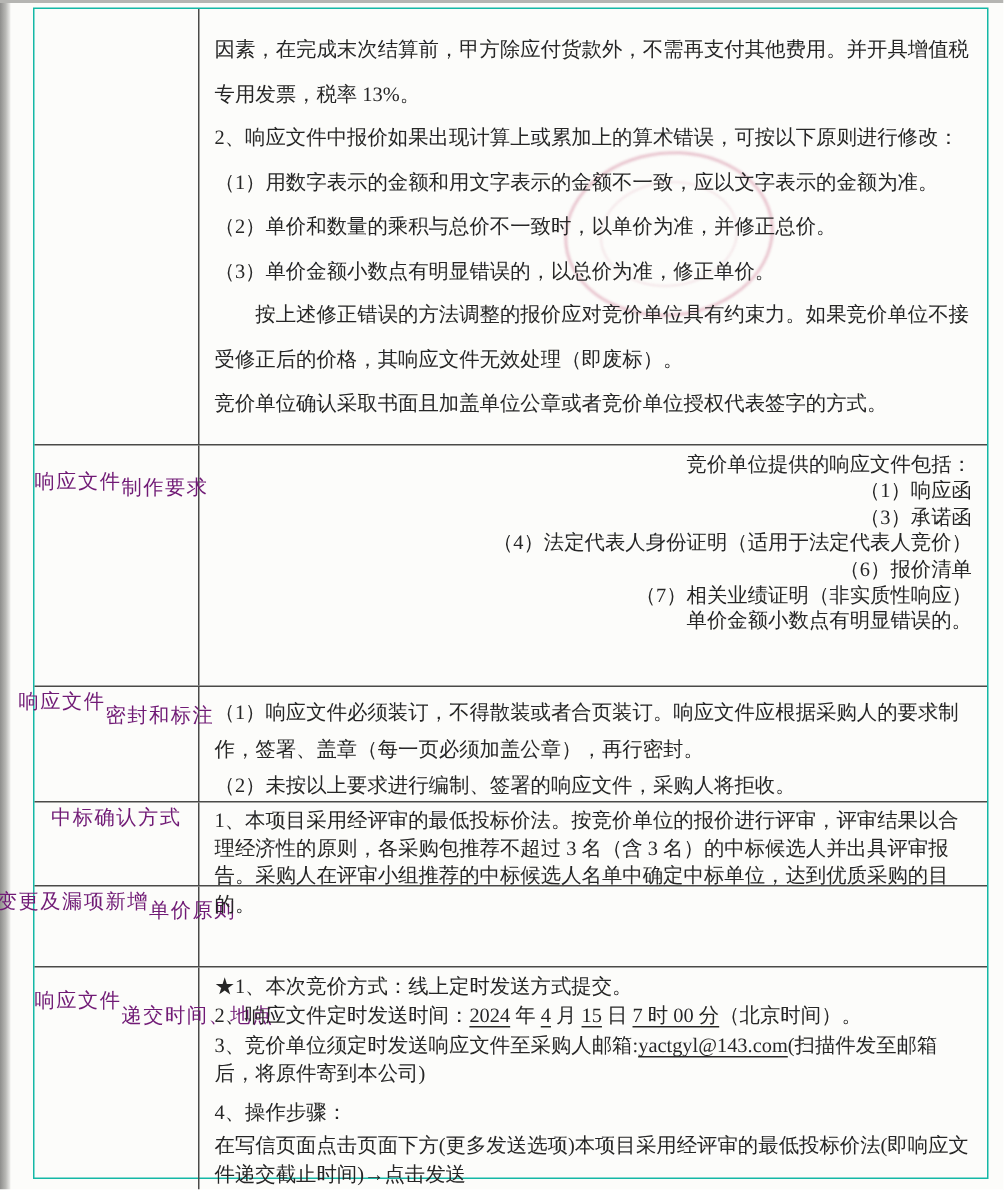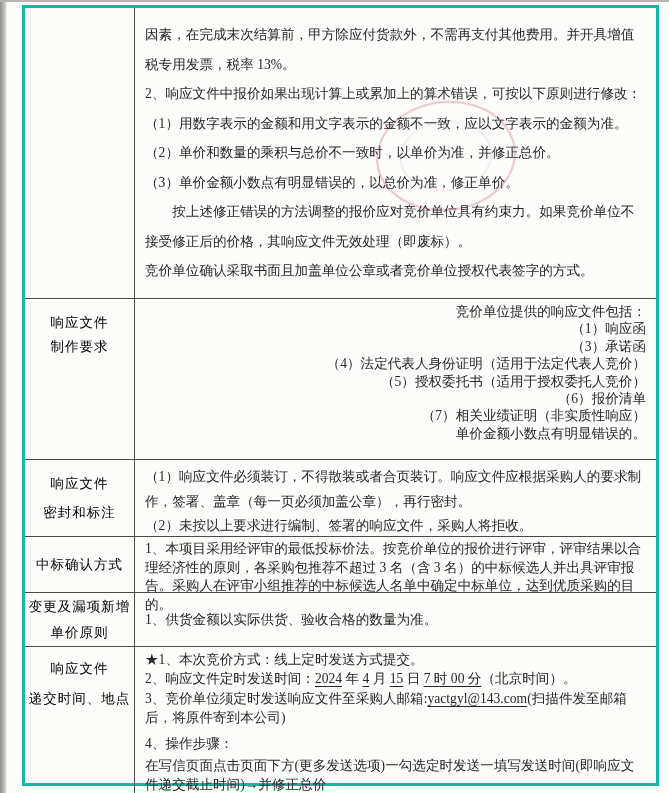--- a/index.html
+++ b/index.html
@@ -5,27 +5,27 @@
   html,body{margin:0;padding:0;background:#ffffff;}
   body{width:669px;height:793px;position:relative;overflow:hidden;
        font-family:"Liberation Serif","DejaVu Serif",serif;
        -webkit-font-smoothing:antialiased;}
   .page{position:absolute;inset:0;background:#fcfcfa;}
   .scan-edge-left{position:absolute;left:0;top:0;bottom:0;width:7px;
     background:linear-gradient(to right,#8e8e8c 0%,#b9b9b6 55%,#eeeeec 100%);}
   .scan-edge-top{position:absolute;left:0;top:0;right:0;height:2px;background:#b5b5b2;}
 
   .doc-table{position:absolute;left:22px;top:5px;width:637px;height:781px;
-    border:3px solid #14b8a6;display:flex;flex-direction:column;box-sizing:border-box;
+    border:1px solid #14b8a6;display:flex;flex-direction:column;box-sizing:border-box;
     background:transparent;}
   .row{display:flex;box-sizing:border-box;flex:0 0 auto;}
   .row + .row{border-top:1px solid #4a4a48;}
   .label-cell{width:110px;flex:0 0 110px;border-right:1px solid #4a4a48;
-    box-sizing:border-box;display:flex;flex-direction:column;align-items:center;
-    color:#000000;font-size:13.5px;letter-spacing:1px;}
+    box-sizing:border-box;display:flex;flex-direction:row;
+    color:#701a75;font-size:13.5px;letter-spacing:1px;}
   .label-cell span{display:block;line-height:20px;white-space:nowrap;}
   .content-cell{flex:1;box-sizing:border-box;color:#262626;font-size:13.6px;
     padding:0 10px 0 10px;position:relative;z-index:2;}
   .content-cell p{margin:0;}
 
   
   .row-1{height:290px;}
   .row-1 .content-cell{padding-top:12px;line-height:29.5px;}
   .row-1 .indent{text-indent:2em;}
   .row-2{height:161px;}
@@ -87,21 +87,20 @@
     <div class="row row-2">
       <div class="label-cell">
         <span>响应文件</span>
         <span>制作要求</span>
       </div>
       <div class="content-cell">
         <p>竞价单位提供的响应文件包括：</p>
         <p>（1）响应函</p>
         <p>（3）承诺函</p>
         <p>（4）法定代表人身份证明（适用于法定代表人竞价）</p>
-        <p>（5）授权委托书（适用于授权委托人竞价）</p>
         <p>（6）报价清单</p>
         <p>（7）相关业绩证明（非实质性响应）</p>
         <p>单价金额小数点有明显错误的。</p>
       </div>
     </div>
 
     <div class="row row-3">
       <div class="label-cell">
         <span>响应文件</span>
         <span>密封和标注</span>
@@ -119,33 +118,30 @@
       <div class="content-cell">
         <p>1、本项目采用经评审的最低投标价法。按竞价单位的报价进行评审，评审结果以合理经济性的原则，各采购包推荐不超过 3 名（含 3 名）的中标候选人并出具评审报告。采购人在评审小组推荐的中标候选人名单中确定中标单位，达到优质采购的目的。</p>
       </div>
     </div>
 
     <div class="row row-5">
       <div class="label-cell">
         <span>变更及漏项新增</span>
         <span>单价原则</span>
       </div>
-      <div class="content-cell">
-        <p>1、供货金额以实际供货、验收合格的数量为准。</p>
-      </div>
     </div>
 
     <div class="row row-6">
       <div class="label-cell">
         <span>响应文件</span>
         <span>递交时间、地点</span>
       </div>
       <div class="content-cell">
         <p><span>★1、本次竞价方式：线上定时发送方式提交。</span></p>
         <p><span>2、响应文件定时发送时间：</span><span class="u">2024</span><span> 年 </span><span class="u">4</span><span> 月 </span><span class="u">15</span><span> 日 </span><span class="u">7 时 00 分</span><span>（北京时间）。</span></p>
         <p><span>3、竞价单位须定时发送响应文件至采购人邮箱:</span><span class="u">yactgyl@143.com</span><span>(扫描件发至邮箱后，将原件寄到本公司)</span></p>
         <p class="step-head"><span>4、操作步骤：</span></p>
-        <p class="step-body"><span>在写信页面点击页面下方(更多发送选项)一勾选定时发送一填写发送时间(即响应文件递交截止时间)→并修正总价</span></p>
+        <p class="step-body"><span>在写信页面点击页面下方(更多发送选项)本项目采用经评审的最低投标价法(即响应文件递交截止时间)→点击发送</span></p>
       </div>
     </div>
 
   </div>
 </div>
 
 </body></html>

